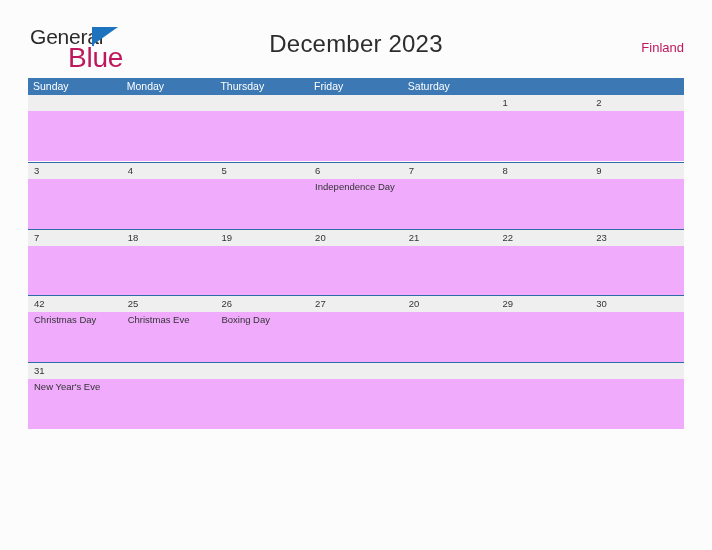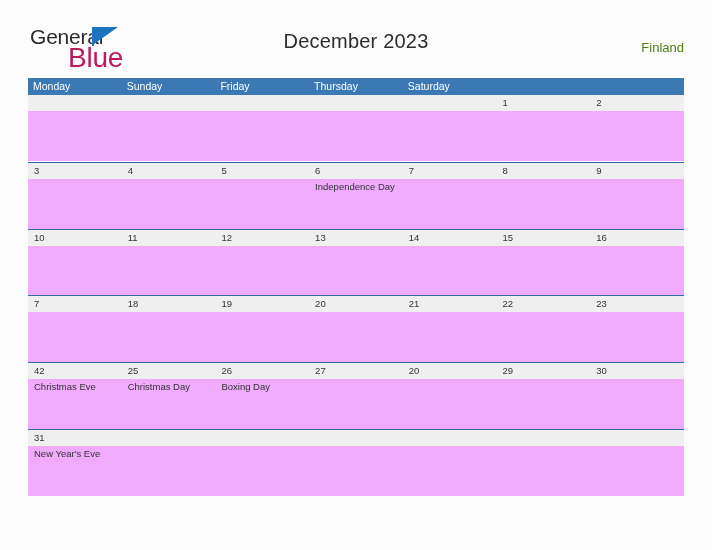--- a/index.html
+++ b/index.html
@@ -73,32 +73,32 @@
     height: 19px;
     background: #1e73be;
   }
 
   .cal-title {
     position: absolute;
     left: 0;
     right: 0;
     top: 6px;
     text-align: center;
-    font-size: 20px;
+    font-size: 24px;
     color: #2d2d2d;
     font-weight: normal;
     letter-spacing: 0.2px;
   }
 
   .region {
     position: absolute;
     right: 0;
     top: 16px;
     font-size: 13px;
-    color: #4d7c0f;
+    color: #be185d;
   }
 
   
   .calendar {
     position: absolute;
     left: 28px;
     top: 78px;
     width: 656px;
   }
 
@@ -177,24 +177,24 @@
       <span class="logo-blue">Blue</span>
     </div>
 
     <div class="cal-title">December 2023</div>
 
     <div class="region">Finland</div>
   </div>
 
   <div class="calendar">
     <div class="dow-row">
+      <div class="dow-cell">Sunday</div>
       <div class="dow-cell">Monday</div>
-      <div class="dow-cell">Sunday</div>
+      <div class="dow-cell">Thursday</div>
       <div class="dow-cell">Friday</div>
-      <div class="dow-cell">Thursday</div>
       <div class="dow-cell">Saturday</div>
     </div>
 
     <div class="week-row first">
       <div class="num-band">
         <div class="num-cell"></div>
         <div class="num-cell"></div>
         <div class="num-cell"></div>
         <div class="num-cell"></div>
         <div class="num-cell"></div>
@@ -226,40 +226,20 @@
         <div class="event-cell"></div>
         <div class="event-cell"></div>
         <div class="event-cell"></div>
         <div class="event-cell">Independence Day</div>
         <div class="event-cell"></div>
         <div class="event-cell"></div>
         <div class="event-cell"></div>
       </div>
     </div>
 
-    <div class="week-row">
-      <div class="num-band">
-        <div class="num-cell">10</div>
-        <div class="num-cell">11</div>
-        <div class="num-cell">12</div>
-        <div class="num-cell">13</div>
-        <div class="num-cell">14</div>
-        <div class="num-cell">15</div>
-        <div class="num-cell">16</div>
-      </div>
-      <div class="event-band">
-        <div class="event-cell"></div>
-        <div class="event-cell"></div>
-        <div class="event-cell"></div>
-        <div class="event-cell"></div>
-        <div class="event-cell"></div>
-        <div class="event-cell"></div>
-        <div class="event-cell"></div>
-      </div>
-    </div>
 
     <div class="week-row">
       <div class="num-band">
         <div class="num-cell">7</div>
         <div class="num-cell">18</div>
         <div class="num-cell">19</div>
         <div class="num-cell">20</div>
         <div class="num-cell">21</div>
         <div class="num-cell">22</div>
         <div class="num-cell">23</div>
@@ -279,22 +259,22 @@
       <div class="num-band">
         <div class="num-cell">42</div>
         <div class="num-cell">25</div>
         <div class="num-cell">26</div>
         <div class="num-cell">27</div>
         <div class="num-cell">20</div>
         <div class="num-cell">29</div>
         <div class="num-cell">30</div>
       </div>
       <div class="event-band">
+        <div class="event-cell">Christmas Day</div>
         <div class="event-cell">Christmas Eve</div>
-        <div class="event-cell">Christmas Day</div>
         <div class="event-cell">Boxing Day</div>
         <div class="event-cell"></div>
         <div class="event-cell"></div>
         <div class="event-cell"></div>
         <div class="event-cell"></div>
       </div>
     </div>
 
     <div class="week-row">
       <div class="num-band">

